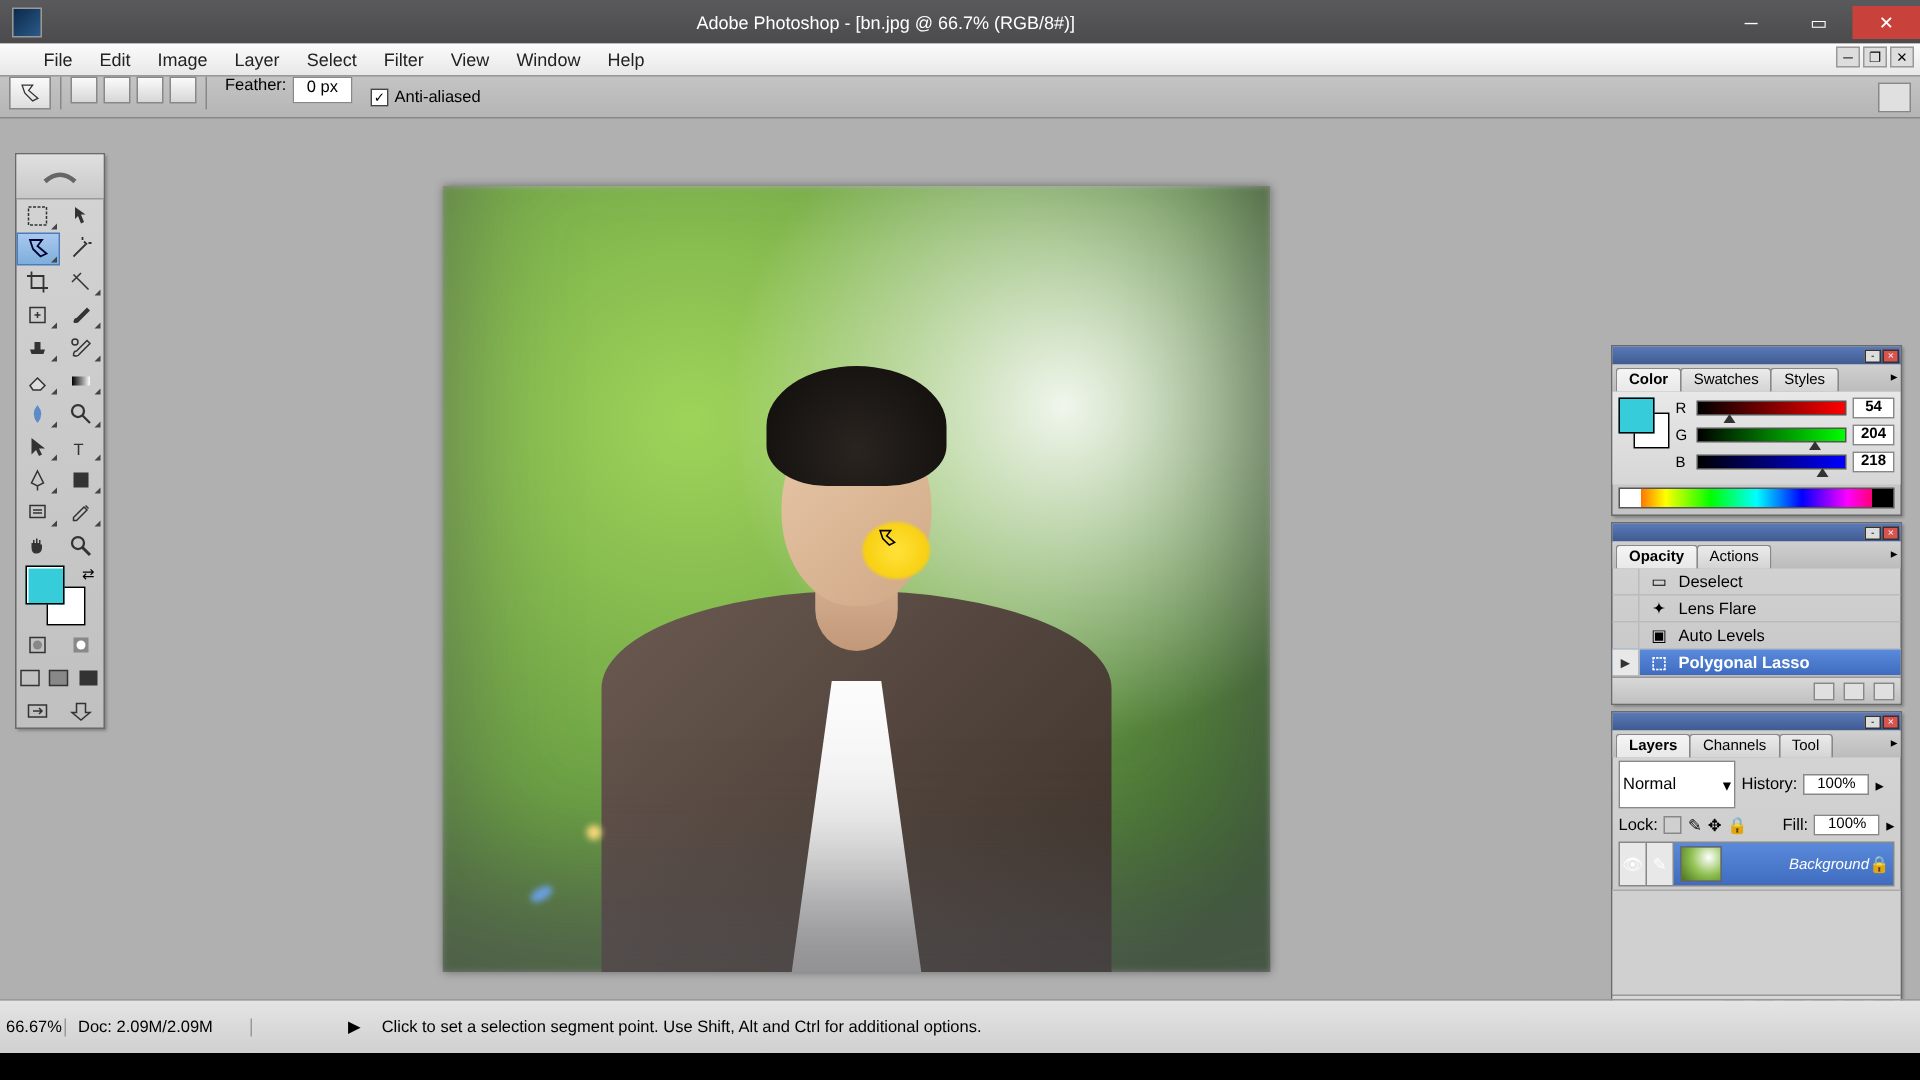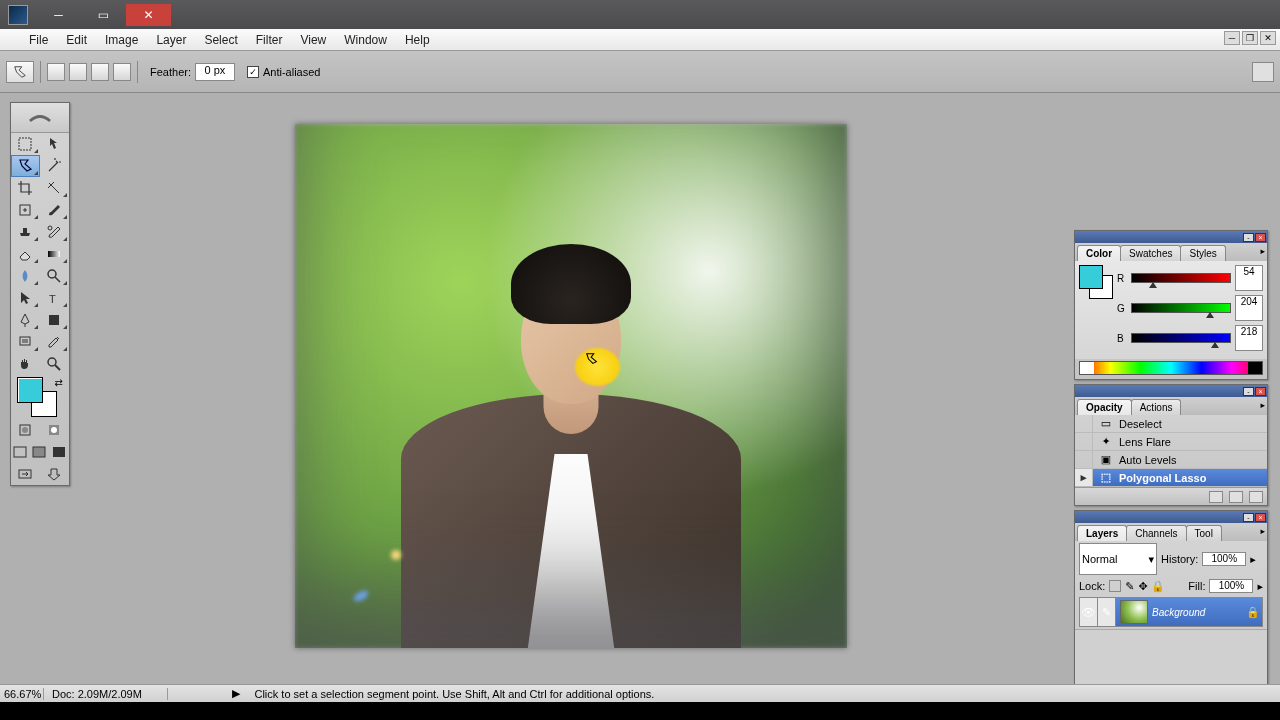--- a/index.html
+++ b/index.html
@@ -13,21 +13,21 @@
 .winbtn { width: 45px; height: 22px; display: flex; align-items: center; justify-content: center; font-size: 12px; color: #fff; }
 .winbtn.close { background: #c8423b; width: 45px; }
 
 
 .menubar { height: 22px; background: linear-gradient(#fbfbfb, #e8e8e8); border-bottom: 1px solid #999; display: flex; align-items: center; padding-left: 20px; position: relative; }
 .menubar .item { padding: 4px 9px; font-size: 12px; color: #222; }
 .docbtns { position: absolute; right: 4px; top: 2px; display: flex; gap: 2px; }
 .docbtns span { width: 16px; height: 14px; border: 1px solid #999; background: #ddd; display: flex; align-items: center; justify-content: center; font-size: 9px; }
 
 
-.optionsbar { height: 42px; background: linear-gradient(#c4c4c4, #b5b5b5); border-bottom: 1px solid #888; display: flex; align-items: center; padding: 0 6px; gap: 4px; }
+.optionsbar { height: 28px; background: linear-gradient(#c4c4c4, #b5b5b5); border-bottom: 1px solid #888; display: flex; padding: 0 6px; gap: 4px; }
 .toolicon-sm { width: 28px; height: 22px; background: linear-gradient(#fafafa, #dedede); border: 1px solid #888; display: flex; align-items: center; justify-content: center; }
 .toolicon-sm svg { width: 14px; height: 14px; }
 .sep { width: 1px; height: 22px; background: #888; margin: 0 2px; }
 .small-btn { width: 18px; height: 18px; border: 1px solid #888; background: linear-gradient(#fafafa, #d6d6d6); }
 .feather-label { font-size: 11px; margin-left: 6px; }
 .feather-input { width: 40px; height: 18px; border: 1px solid #888; background: #fff; padding: 0 4px; text-align: center; font-size: 11px; }
 .chk { width: 12px; height: 12px; border: 1px solid #444; background: #fff; display: inline-flex; align-items: center; justify-content: center; font-size: 9px; color: #000; margin-right: 4px; }
 .dock-area { margin-left: auto; display: flex; align-items: center; gap: 6px; }
 .tabrow { display: flex; background: #d4d4d4; border: 1px solid #888; border-radius: 4px 4px 0 0; height: 22px; align-items: flex-end; }
 .tabrow .tab { padding: 3px 10px; border: 1px solid #888; background: linear-gradient(#f5f5f5, #e0e0e0); border-radius: 4px 4px 0 0; margin-bottom: -1px; font-size: 10px; }
@@ -83,58 +83,59 @@
 .big-sw { width: 24px; height: 24px; border: 1px solid #000; }
 .fg-sw { background: #36ccda; position: relative; z-index: 2; }
 .bg-sw { background: #fff; margin-top: -14px; margin-left: 10px; }
 .sliders { flex: 1; }
 .slider-row { display: flex; align-items: center; gap: 4px; margin-bottom: 4px; }
 .slider-row .lbl { width: 10px; font-size: 10px; }
 .slider-track { flex: 1; height: 10px; position: relative; background: linear-gradient(to right, #000, #f00); border: 1px solid #555; }
 .slider-track.g { background: linear-gradient(to right, #000, #0f0); }
 .slider-track.b { background: linear-gradient(to right, #000, #00f); }
 .slider-thumb { position: absolute; top: 8px; width: 0; height: 0; border-left: 4px solid transparent; border-right: 4px solid transparent; border-bottom: 6px solid #333; transform: translateX(-4px); }
-.slider-val { width: 28px; height: 26px; border: 1px solid #888; background: #fff; text-align: center; font-size: 10px; line-height: 12px; }
+.slider-val { width: 28px; height: 14px; border: 1px solid #888; background: #fff; text-align: center; font-size: 10px; line-height: 12px; font-weight: bold; }
 .spectrum { height: 14px; margin: 2px 4px 4px; background: linear-gradient(to right, red, yellow, lime, cyan, blue, magenta, red); border: 1px solid #555; position: relative; }
 .spectrum::before { content:''; position:absolute; left:0; top:0; bottom:0; width:14px; background:#fff; }
 .spectrum::after { content:''; position:absolute; right:0; top:0; bottom:0; width:14px; background:#000; }
 
 
 .hist-body { padding: 0; }
 .hist-row { display: flex; align-items: center; height: 18px; border-bottom: 1px solid #bbb; font-size: 10px; }
 .hist-row .col1 { width: 18px; border-right: 1px solid #bbb; height: 100%; }
 .hist-row .ic { width: 18px; height: 16px; display: flex; align-items: center; justify-content: center; margin: 0 4px; }
 .hist-row.active { background: linear-gradient(#5a8adb, #3f6cbf); color: #fff; font-weight: bold; }
 .panel-footer { height: 18px; background: linear-gradient(#d8d8d8,#c0c0c0); border-top: 1px solid #999; display: flex; justify-content: flex-end; align-items: center; gap: 6px; padding: 0 4px; }
 .panel-footer span { width: 14px; height: 12px; border: 1px solid #888; background: #e0e0e0; }
 
 
 .layers-controls { display: flex; align-items: center; gap: 4px; padding: 2px 4px; font-size: 10px; }
 .select-blend { width: 78px; height: 16px; border: 1px solid #888; background: #fff; font-size: 10px; padding: 15px 2px; display: flex; align-items: center; justify-content: space-between; }
 .opacity-in { width: 44px; height: 14px; border: 1px solid #888; background: #fff; text-align: center; font-size: 10px; }
 .layer-row { display: flex; align-items: center; height: 30px; border: 1px solid #888; margin: 2px 4px; }
-.layer-row.active { background: linear-gradient(#5a8adb,#3f6cbf); color: #fff; }
+.layer-row.active { background: linear-gradient(#5a8adb,#3f6cbf); color: #fff; text-align: right; }
 .layer-eye { width: 18px; height: 100%; border-right: 1px solid #888; background: #e8e8e8; display: flex; align-items: center; justify-content: center; }
 .layer-brush { width: 18px; height: 100%; border-right: 1px solid #888; background: #e8e8e8; display: flex; align-items: center; justify-content: center; }
 .layer-thumb { width: 28px; height: 24px; margin: 0 4px; border: 1px solid #666; background: radial-gradient(circle at 70% 30%, #fff, #8fc050 50%, #4a7020); }
 .layer-name { font-style: italic; font-size: 10px; flex: 1; }
 .layer-lock { width: 12px; margin-right: 4px; }
 .layers-blank { height: 70px; background: #d0d0d0; border-top: 1px solid #aaa; }
 
 
-.statusbar { position: absolute; left: 0; bottom: 18px; right: 0; height: 18px; background: linear-gradient(#e4e4e4, #d0d0d0); border-top: 1px solid #999; display: flex; align-items: center; font-size: 10px; padding-left: 4px; gap: 4px; }
+.statusbar { position: absolute; left: 0; bottom: 18px; right: 0; height: 36px; background: linear-gradient(#e4e4e4, #d0d0d0); border-top: 1px solid #999; display: flex; align-items: center; font-size: 10px; padding-left: 4px; gap: 4px; }
 .statusbar .zoom { width: 40px; border-right: 1px solid #999; }
 .statusbar .doc { width: 120px; border-right: 1px solid #999; padding-left: 4px; }
 .task-strip { position: absolute; bottom: 0; left: 0; right: 0; height: 18px; background: #000; }
 </style>
 </head>
 <body>
 
 <div class="titlebar">
   <div class="logo"></div>
+  <div class="title">Adobe Photoshop - [bn.jpg @ 66.7% (RGB/8#)]</div>
   <div class="winbtns">
     <div class="winbtn">─</div>
     <div class="winbtn">▭</div>
     <div class="winbtn close">✕</div>
   </div>
 </div>
 
 <div class="menubar">
   <div class="item">File</div>
   <div class="item">Edit</div>

